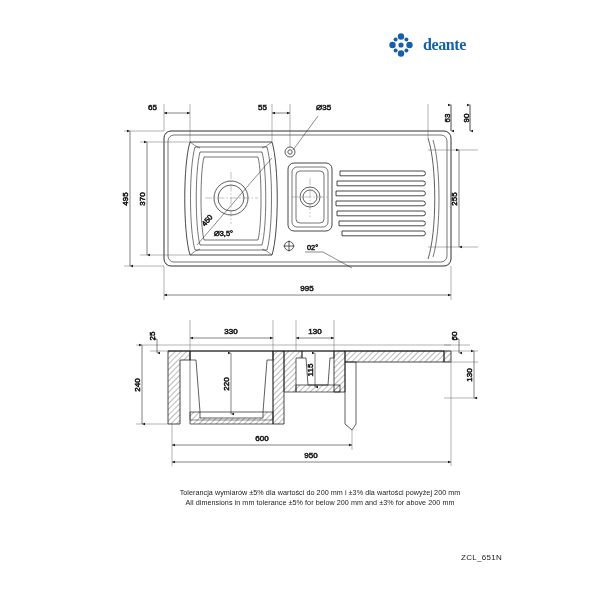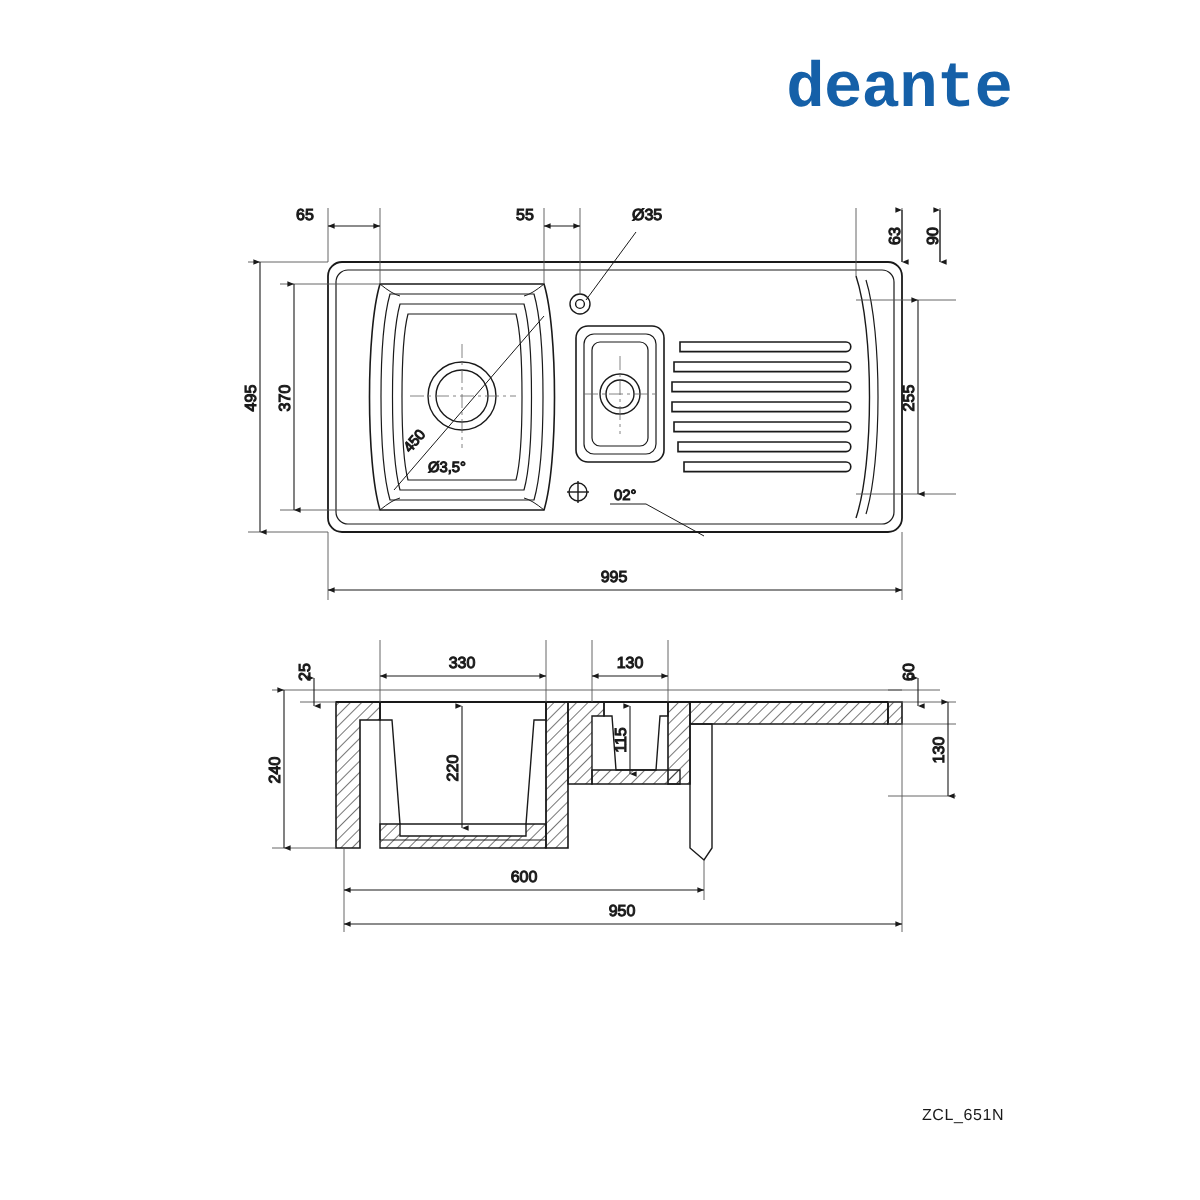--- a/index.html
+++ b/index.html
@@ -32,22 +32,22 @@
     position: absolute;
     left: 386px;
     top: 28px;
     width: 120px;
     height: 34px;
     display: flex;
     align-items: center;
     gap: 7px;
   }
   .logo-text {
-    font-family: Liberation Mono, monospace;
-    font-size: 32px;
+    font-family: Liberation Serif, serif;
+    font-size: 16px;
     font-weight: 600;
     letter-spacing: -0.4px;
     color: #1560a8;
     line-height: 1;
   }
   .tolerance {
     position: absolute;
     left: 150px;
     top: 488px;
     width: 340px;
@@ -326,17 +326,19 @@
         <line x1="172" y1="445" x2="352" y2="445" marker-start="url(#arrStart)" marker-end="url(#arrEnd)"></line>
         <text class="dim" x="262" y="441" text-anchor="middle">600</text>
 
         <line x1="172" y1="462" x2="451" y2="462" marker-start="url(#arrStart)" marker-end="url(#arrEnd)"></line>
         <text class="dim" x="311" y="458" text-anchor="middle">950</text>
       </g>
     </g>
   </svg>
 
   <div class="tolerance">
+    <div>Tolerancja wymiarów ±5% dla wartości do 200 mm i ±3% dla wartości powyżej 200 mm</div>
+    <div>All dimensions in mm tolerance ±5% for below 200 mm and ±3% for above 200 mm</div>
   </div>
 
   <div class="model-code">ZCL_651N</div>
 
 </div>
 
 </body></html>

